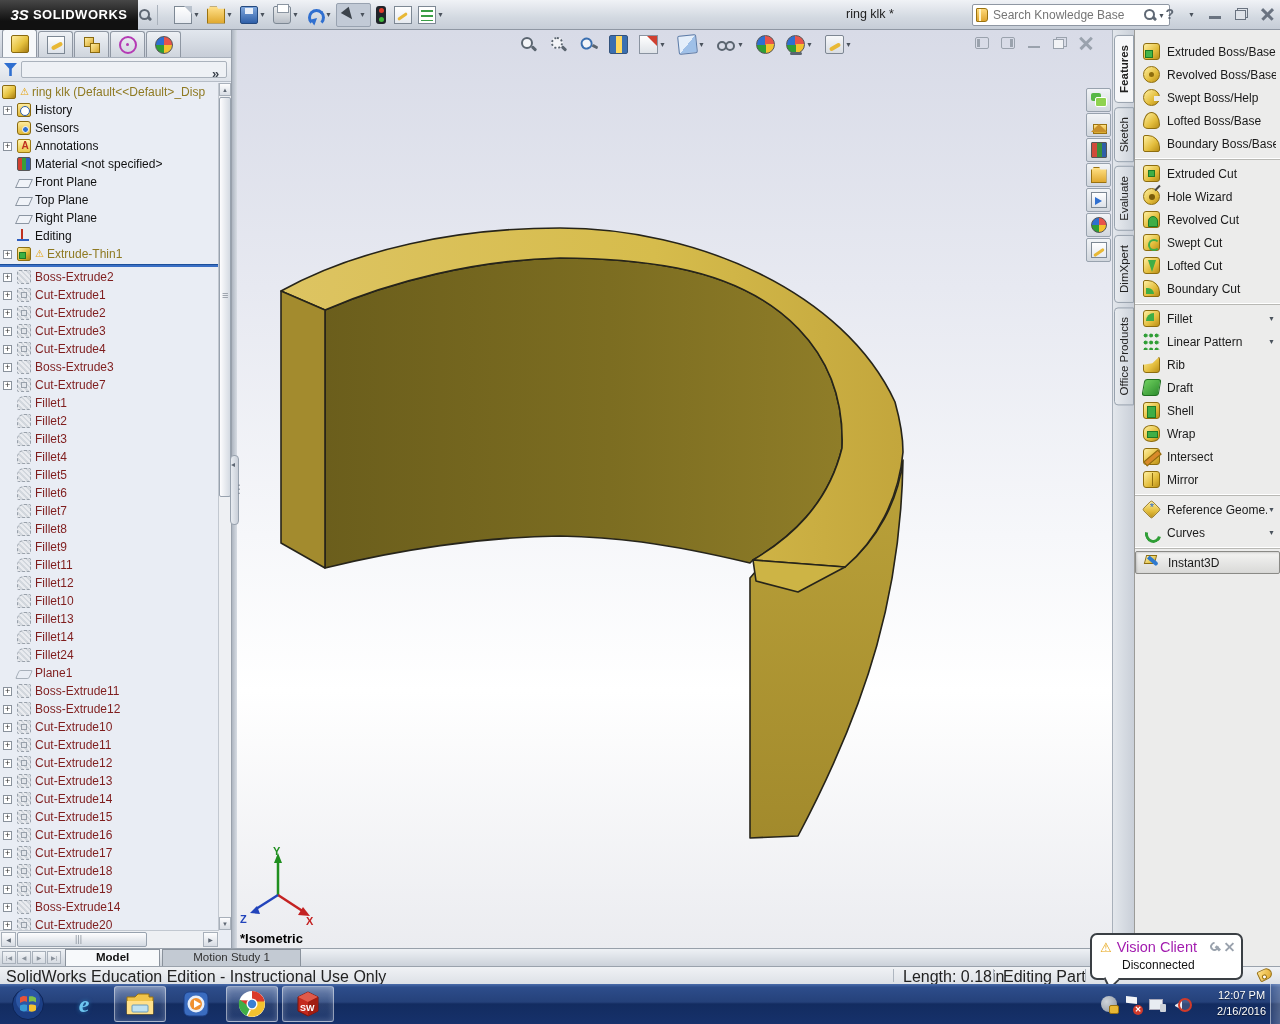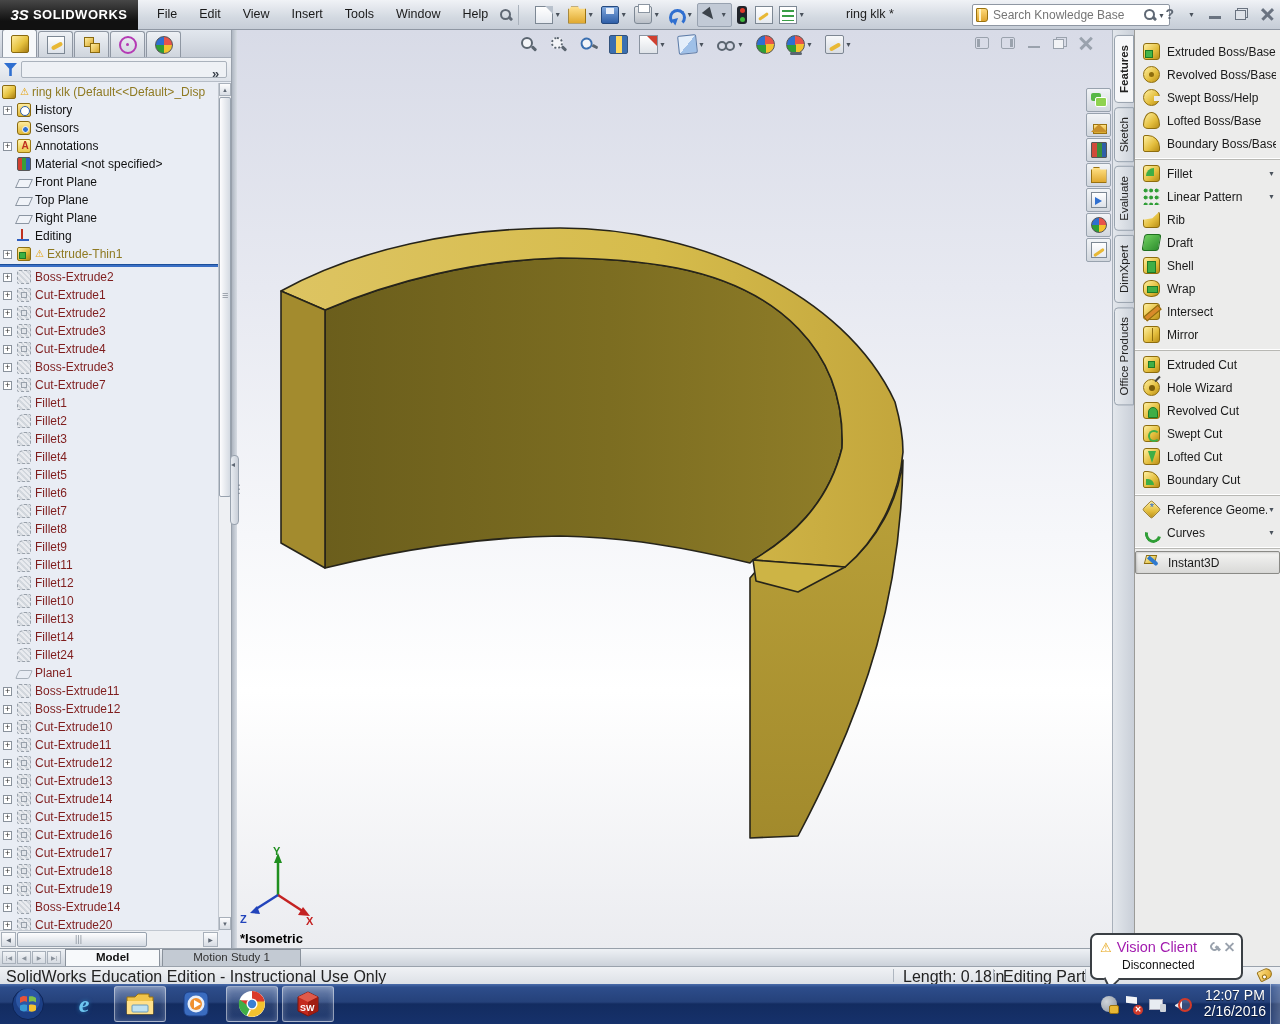--- a/index.html
+++ b/index.html
@@ -260,21 +260,21 @@
   .g-x::before,.g-x::after { content:""; position:absolute; left:-1px; top:4px; width:11px; height:2px; background:#9aa2ad; }
   .g-x::before { transform:rotate(45deg); } .g-x::after { transform:rotate(-45deg); }
   .vision .row2 { font-size:12px; color:#111; margin:3px 0 0 22px; }
 
   
   .taskbar { position:absolute; left:0; top:984px; width:1280px; height:40px;
     background:linear-gradient(#4a6cab 0%,#2d4d8b 8%,#25417a 45%,#132c60 50%,#16316b 100%); z-index:50; display:flex; align-items:center; }
   .tb-app { width:52px; height:36px; margin:0 2px; display:flex; align-items:center; justify-content:center; border-radius:3px; }
   .tb-app.active { background:linear-gradient(rgba(255,255,255,.32),rgba(255,255,255,.10) 50%,rgba(255,255,255,.05)); border:1px solid rgba(255,255,255,.5); box-shadow:inset 0 0 6px rgba(255,255,255,.25); }
   .tray { position:absolute; right:88px; top:0; height:40px; display:flex; align-items:center; gap:9px; }
-  .clock { position:absolute; right:14px; top:3px; color:#fff; font-size:14px; text-align:center; line-height:16px; text-shadow:0 1px 1px rgba(0,0,0,.6); }
+  .clock { position:absolute; right:14px; top:3px; color:#fff; font-size:11px; text-align:center; line-height:16px; text-shadow:0 1px 1px rgba(0,0,0,.6); }
   .show-desktop { position:absolute; right:0; top:0; width:10px; height:40px; background:linear-gradient(90deg,rgba(255,255,255,.12),rgba(255,255,255,.25)); border-left:1px solid rgba(255,255,255,.4); }
   .tr-hidden { width:16px; height:16px; border-radius:50%; background:radial-gradient(circle at 35% 35%,#cfd4da,#8a929c); position:relative; }
   .tr-hidden::after { content:""; position:absolute; right:-2px; bottom:-2px; width:8px; height:7px; background:#e8b835; border:1px solid #9a7210; border-radius:2px; }
   .tr-flag { width:14px; height:16px; position:relative; }
   .tr-flag::before { content:""; position:absolute; left:0; top:0; width:11px; height:8px; background:#f2f4f7; clip-path:polygon(0 0,100% 15%,100% 100%,0 85%); }
   .tr-flag::after { content:"✕"; position:absolute; right:-3px; bottom:-3px; font-size:8px; font-weight:bold; color:#fff; background:#d03a2a; border-radius:50%; width:10px; height:10px; line-height:10px; text-align:center; }
   .tr-net { width:17px; height:15px; position:relative; }
   .tr-net::before { content:""; position:absolute; left:0; top:2px; width:12px; height:9px; background:#e8ecf2; border:1px solid #aab; }
   .tr-net::after { content:""; position:absolute; right:0; bottom:0; width:6px; height:8px; background:#cfd4da; border-radius:1px; }
   .tr-vol { width:17px; height:15px; position:relative; }
@@ -285,36 +285,20 @@
   .hu-row,.fm-tabs,.menus,.headsup,.taskpane { }
 </style>
 </head>
 <body>
 
 <div class="titlebar">
   <div class="logo">
     <span class="mark">3S</span>
     <span class="word">SOLIDWORKS</span>
   </div>
-  <div class="menus">
-
-      <span class="menu-item">File</span>
-
-      <span class="menu-item">Edit</span>
-
-      <span class="menu-item">View</span>
-
-      <span class="menu-item">Insert</span>
-
-      <span class="menu-item">Tools</span>
-
-      <span class="menu-item">Window</span>
-
-      <span class="menu-item">Help</span>
-    </div>
   <span class="g-mag"></span>
   <span class="tb-sep"></span>
   <div class="menus">
 
       <span class="tbtn">
         <span class="mt mt-new-document"></span>
         <span class="dd"></span>
       </span>
 
       <span class="tbtn">
@@ -912,20 +896,58 @@
 
       <div class="frow">
         <span class="fi fi-boundary-boss"></span>
         <span class="flabel">Boundary Boss/Base</span>
 
       </div>
     </div>
   <div class="fgroup">
 
       <div class="frow">
+        <span class="fi fi-extruded-cut"></span>
+        <span class="flabel">Extruded Cut</span>
+
+      </div>
+
+      <div class="frow">
+        <span class="fi fi-hole-wizard"></span>
+        <span class="flabel">Hole Wizard</span>
+
+      </div>
+
+      <div class="frow">
+        <span class="fi fi-revolved-cut"></span>
+        <span class="flabel">Revolved Cut</span>
+
+      </div>
+
+      <div class="frow">
+        <span class="fi fi-swept-cut"></span>
+        <span class="flabel">Swept Cut</span>
+
+      </div>
+
+      <div class="frow">
+        <span class="fi fi-lofted-cut"></span>
+        <span class="flabel">Lofted Cut</span>
+
+      </div>
+
+      <div class="frow">
+        <span class="fi fi-boundary-cut"></span>
+        <span class="flabel">Boundary Cut</span>
+
+      </div>
+    </div>
+  <div class="fgroup">
+
+      <div class="frow">
         <span class="fi fi-fillet"></span>
         <span class="flabel">Fillet</span>
         <span class="dd"></span>
       </div>
 
       <div class="frow">
         <span class="fi fi-linear-pattern"></span>
         <span class="flabel">Linear Pattern</span>
         <span class="dd"></span>
       </div>
@@ -956,58 +978,20 @@
 
       <div class="frow">
         <span class="fi fi-intersect"></span>
         <span class="flabel">Intersect</span>
 
       </div>
 
       <div class="frow">
         <span class="fi fi-mirror"></span>
         <span class="flabel">Mirror</span>
-
-      </div>
-    </div>
-  <div class="fgroup">
-
-      <div class="frow">
-        <span class="fi fi-extruded-cut"></span>
-        <span class="flabel">Extruded Cut</span>
-
-      </div>
-
-      <div class="frow">
-        <span class="fi fi-hole-wizard"></span>
-        <span class="flabel">Hole Wizard</span>
-
-      </div>
-
-      <div class="frow">
-        <span class="fi fi-revolved-cut"></span>
-        <span class="flabel">Revolved Cut</span>
-
-      </div>
-
-      <div class="frow">
-        <span class="fi fi-swept-cut"></span>
-        <span class="flabel">Swept Cut</span>
-
-      </div>
-
-      <div class="frow">
-        <span class="fi fi-lofted-cut"></span>
-        <span class="flabel">Lofted Cut</span>
-
-      </div>
-
-      <div class="frow">
-        <span class="fi fi-boundary-cut"></span>
-        <span class="flabel">Boundary Cut</span>
 
       </div>
     </div>
   <div class="fgroup">
 
       <div class="frow">
         <span class="fi fi-reference-geometry"></span>
         <span class="flabel">Reference Geome...</span>
         <span class="dd"></span>
       </div>

